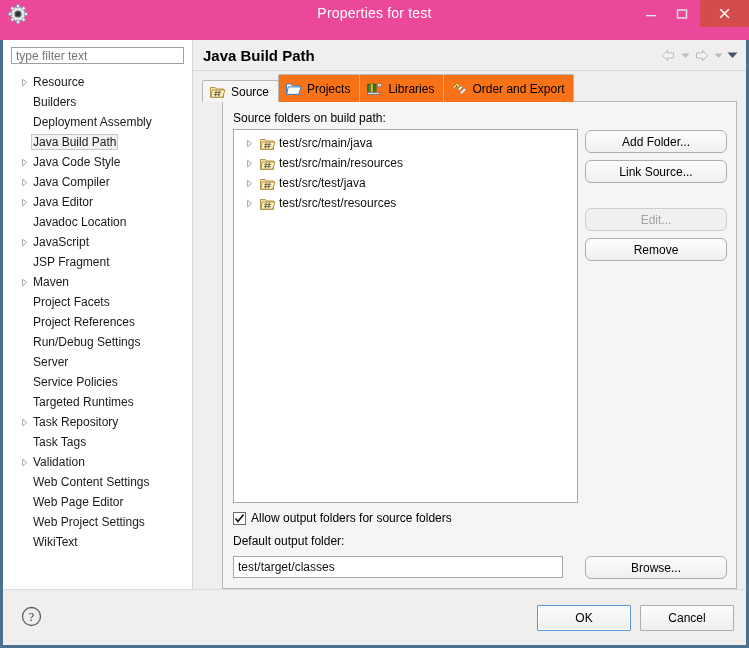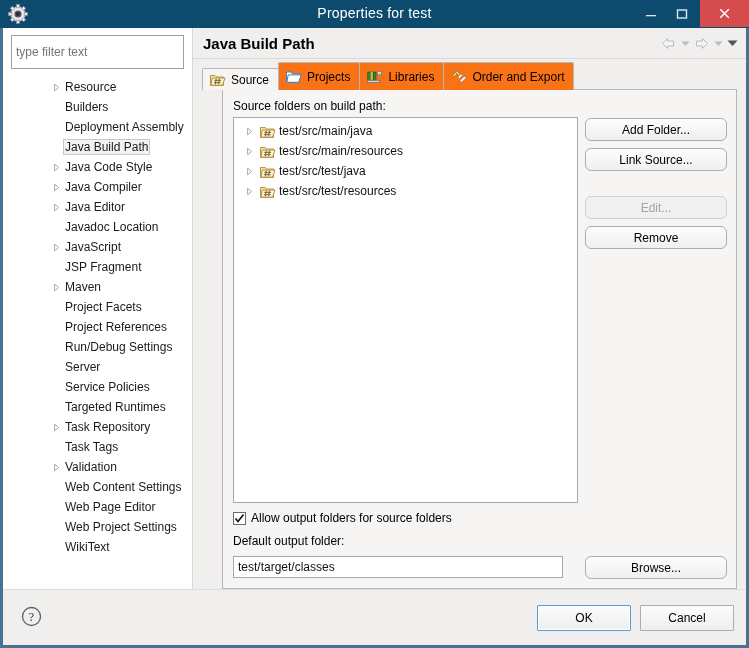--- a/index.html
+++ b/index.html
@@ -23,24 +23,24 @@
     width: 749px;
     height: 648px;
     background: #4a7191;
     box-sizing: border-box;
     display: flex;
     flex-direction: column;
   }
 
   
   #titlebar {
-    height: 28px;
+    height: 40px;
     position: relative;
     flex: 0 0 auto;
-    background: #0c4a6e;
+    background: #ec4899;
   }
   #title-gear {
     position: absolute;
     left: 8px; top: 4px;
     width: 20px; height: 20px;
   }
   #title-text {
     position: absolute;
     left: 0; right: 0; top: 5px;
     text-align: center;
@@ -95,34 +95,33 @@
     flex-direction: column;
     padding-top: 7px;
     position: relative;
   }
   #filter-wrap {
     padding: 0 8px 7px 8px;
   }
   #filter-input {
     width: 100%;
     box-sizing: border-box;
-    height: 34px;
+    height: 17px;
     border: 1px solid #a0a0a0;
     background: #ffffff;
     font-family: "Liberation Sans", sans-serif;
     font-size: 12px;
     color: #808080;
     padding: 0 4px;
     outline: none;
   }
   #tree {
     flex: 1 1 auto;
     overflow: hidden;
     padding-top: 1px;
-    padding-left: 32px;
   }
   .tree-row {
     height: 20px;
     display: flex;
     align-items: center;
     padding-left: 14px;
     box-sizing: border-box;
     white-space: nowrap;
   }
   .tw {

